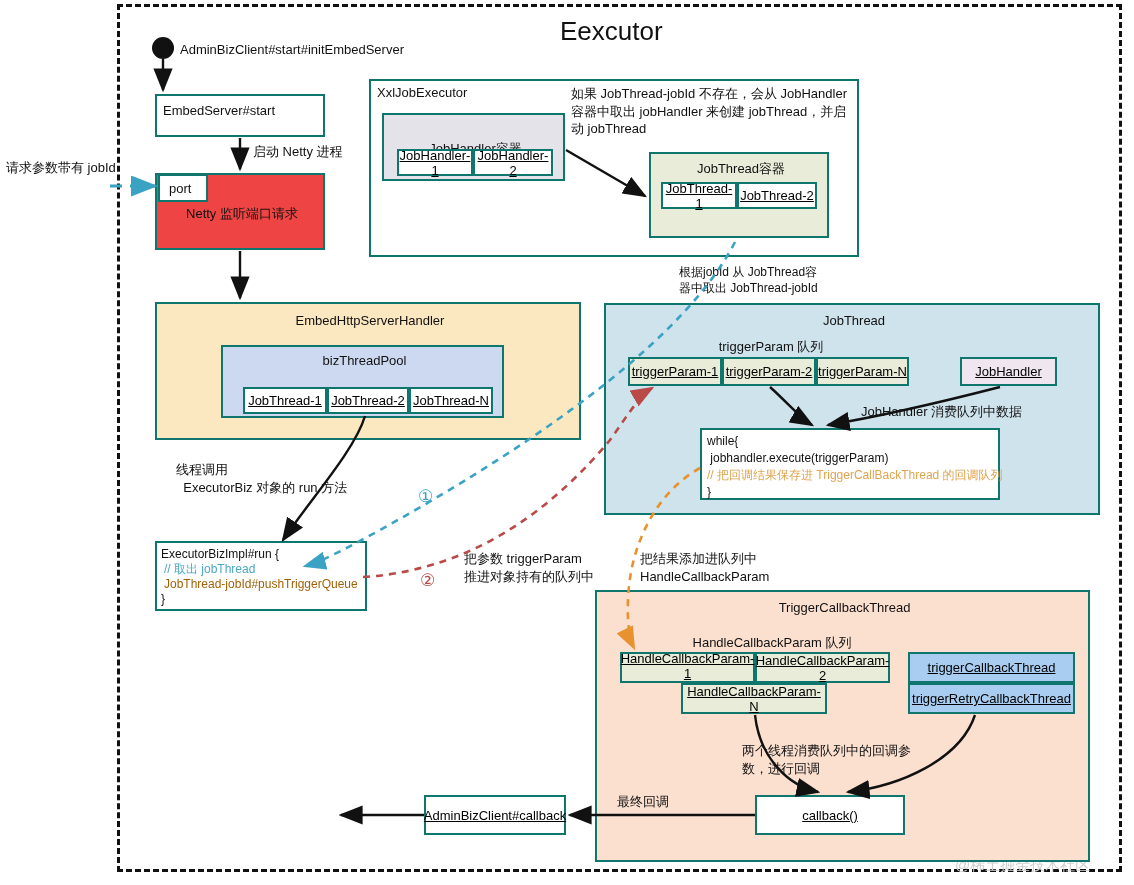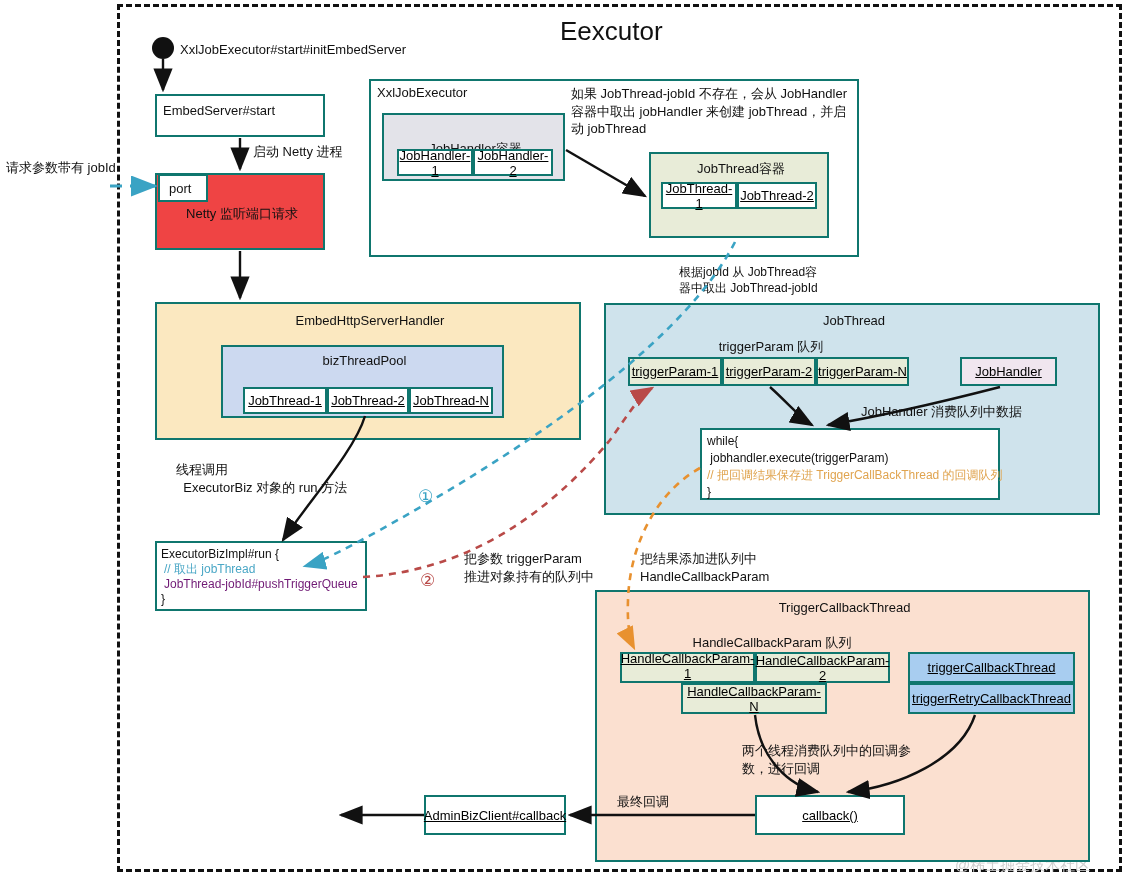--- a/index.html
+++ b/index.html
@@ -17,21 +17,21 @@
 <body>
 
 <div id="stage">
 
   <div class="abs" style="left:117px;top:4px;width:1005px;height:868px;border:3px dashed #111;"></div>
 
   <div class="lbl" style="left:560px;top:14px;font-size:26px;">Eexcutor</div>
 
   <div class="lbl" style="left:955px;top:855px;font-size:15px;color:#cfcfcf;">@稀土掘金技术社区</div>
 
-  <div class="lbl t13" style="left:180px;top:41px;">XxlJobExecutor#start#initEmbedServer</div>
+  <div class="lbl t13" style="left:180px;top:41px;">AdminBizClient#start#initEmbedServer</div>
 
   <div class="box" style="left:155px;top:94px;width:170px;height:43px;">
     <div class="lbl t13" style="left:6px;top:6px;">EmbedServer#start</div>
   </div>
 
   <div class="lbl t13" style="left:253px;top:143px;">启动 Netty 进程</div>
 
   <div class="box" style="left:155px;top:173px;width:170px;height:77px;background:#ef4444;">
     <div class="lbl t13 ctr" style="left:0;top:30px;width:170px;">Netty 监听端口请求</div>
   </div>
@@ -86,21 +86,21 @@
   <div class="box ctr t13" style="left:409px;top:387px;width:84px;height:27px;">
     <span>JobThread-N</span>
   </div>
 
   <div class="lbl t13" style="left:176px;top:461px;">线程调用
   ExecutorBiz 对象的 run 方法</div>
 
   <div class="box" style="left:155px;top:541px;width:212px;height:70px;"></div>
   <div class="lbl t12" style="left:161px;top:546px;color:#111;">ExecutorBizImpl#run {</div>
   <div class="lbl t12" style="left:164px;top:561px;color:#4aa7c6;">// 取出 jobThread</div>
-  <div class="lbl t12" style="left:164px;top:576px;color:#701a75;">JobThread-jobId#pushTriggerQueue</div>
+  <div class="lbl t12" style="left:164px;top:576px;color:#a16207;">JobThread-jobId#pushTriggerQueue</div>
   <div class="lbl t12" style="left:161px;top:591px;color:#111;">}</div>
 
   <div class="lbl" style="left:418px;top:486px;font-size:17px;color:#3aa3c4;">①</div>
   <div class="lbl" style="left:420px;top:570px;font-size:17px;color:#b94a48;">②</div>
   <div class="lbl t13" style="left:464px;top:550px;">把参数 triggerParam
 推进对象持有的队列中</div>
   <div class="lbl t13" style="left:640px;top:550px;">把结果添加进队列中
 HandleCallbackParam</div>
 
   <div class="box" style="left:604px;top:303px;width:496px;height:212px;background:#cfe3ec;">

